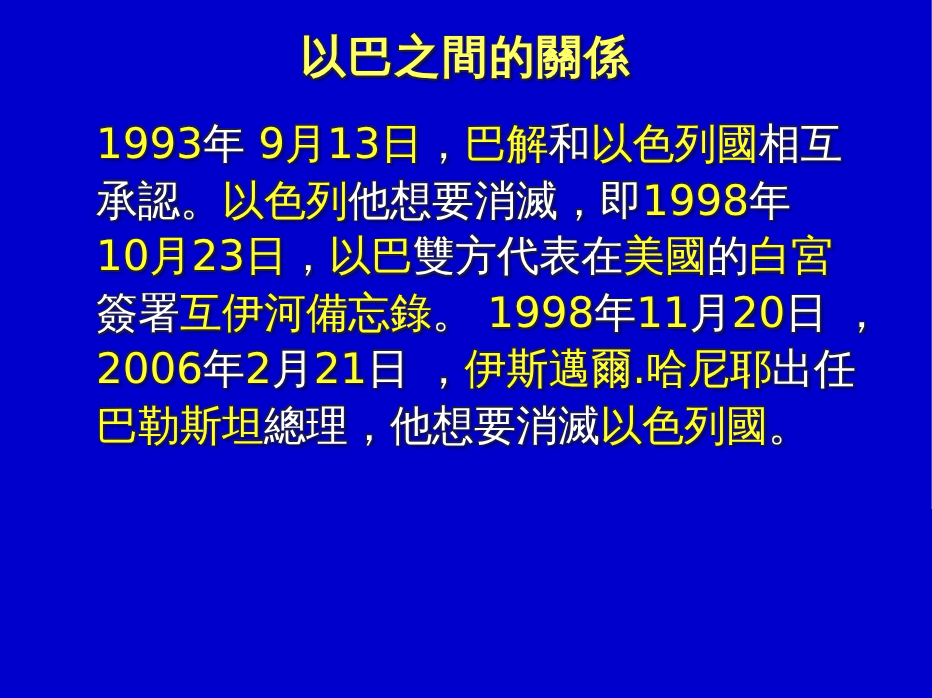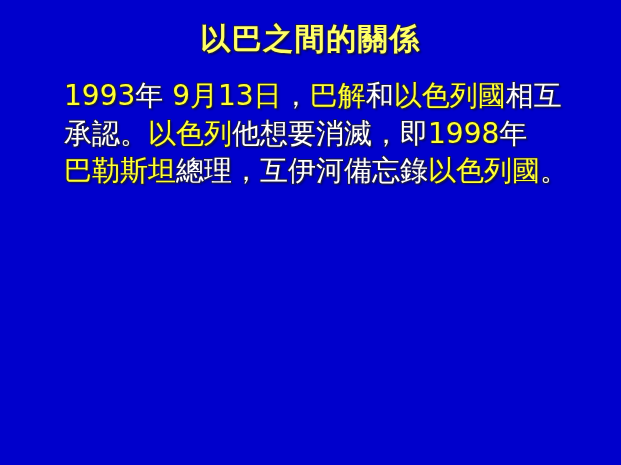--- a/index.html
+++ b/index.html
@@ -77,16 +77,19 @@
 </head>
 <body>
 
 <div id="slide">
 
   <div id="title">以巴之間的關係</div>
 
   <div id="body-text">
       <div class="line"><span class="seg c-yellow">1993</span><span class="seg c-white">年 </span><span class="seg c-yellow">9月13日</span><span class="seg c-white">，</span><span class="seg c-yellow">巴解</span><span class="seg c-white">和</span><span class="seg c-yellow">以色列國</span><span class="seg c-white">相互</span></div>
       <div class="line"><span class="seg c-white">承認。</span><span class="seg c-yellow">以色列</span><span class="seg c-white">他想要消滅，即</span><span class="seg c-yellow">1998</span><span class="seg c-white">年</span></div>
-      <div class="line"><span class="seg c-yellow">巴勒斯坦</span><span class="seg c-white">總理，互伊河備忘錄</span><span class="seg c-yellow">以色列國</span><span class="seg c-white">。</span></div>
+      <div class="line"><span class="seg c-yellow">10月23日</span><span class="seg c-white">，</span><span class="seg c-yellow">以巴</span><span class="seg c-white">雙方代表在</span><span class="seg c-yellow">美國</span><span class="seg c-white">的</span><span class="seg c-yellow">白宮</span></div>
+      <div class="line"><span class="seg c-white">簽署</span><span class="seg c-yellow">互伊河備忘錄</span><span class="seg c-white">。 </span><span class="seg c-yellow">1998</span><span class="seg c-white">年</span><span class="seg c-yellow">11</span><span class="seg c-white">月</span><span class="seg c-yellow">20</span><span class="seg c-white">日 ，</span></div>
+      <div class="line"><span class="seg c-yellow">2006</span><span class="seg c-white">年</span><span class="seg c-yellow">2</span><span class="seg c-white">月</span><span class="seg c-yellow">21</span><span class="seg c-white">日 ，</span><span class="seg c-yellow">伊斯邁爾.哈尼耶</span><span class="seg c-white">出任</span></div>
+      <div class="line"><span class="seg c-yellow">巴勒斯坦</span><span class="seg c-white">總理，他想要消滅</span><span class="seg c-yellow">以色列國</span><span class="seg c-white">。</span></div>
     </div>
 
 </div>
 
 </body></html>

